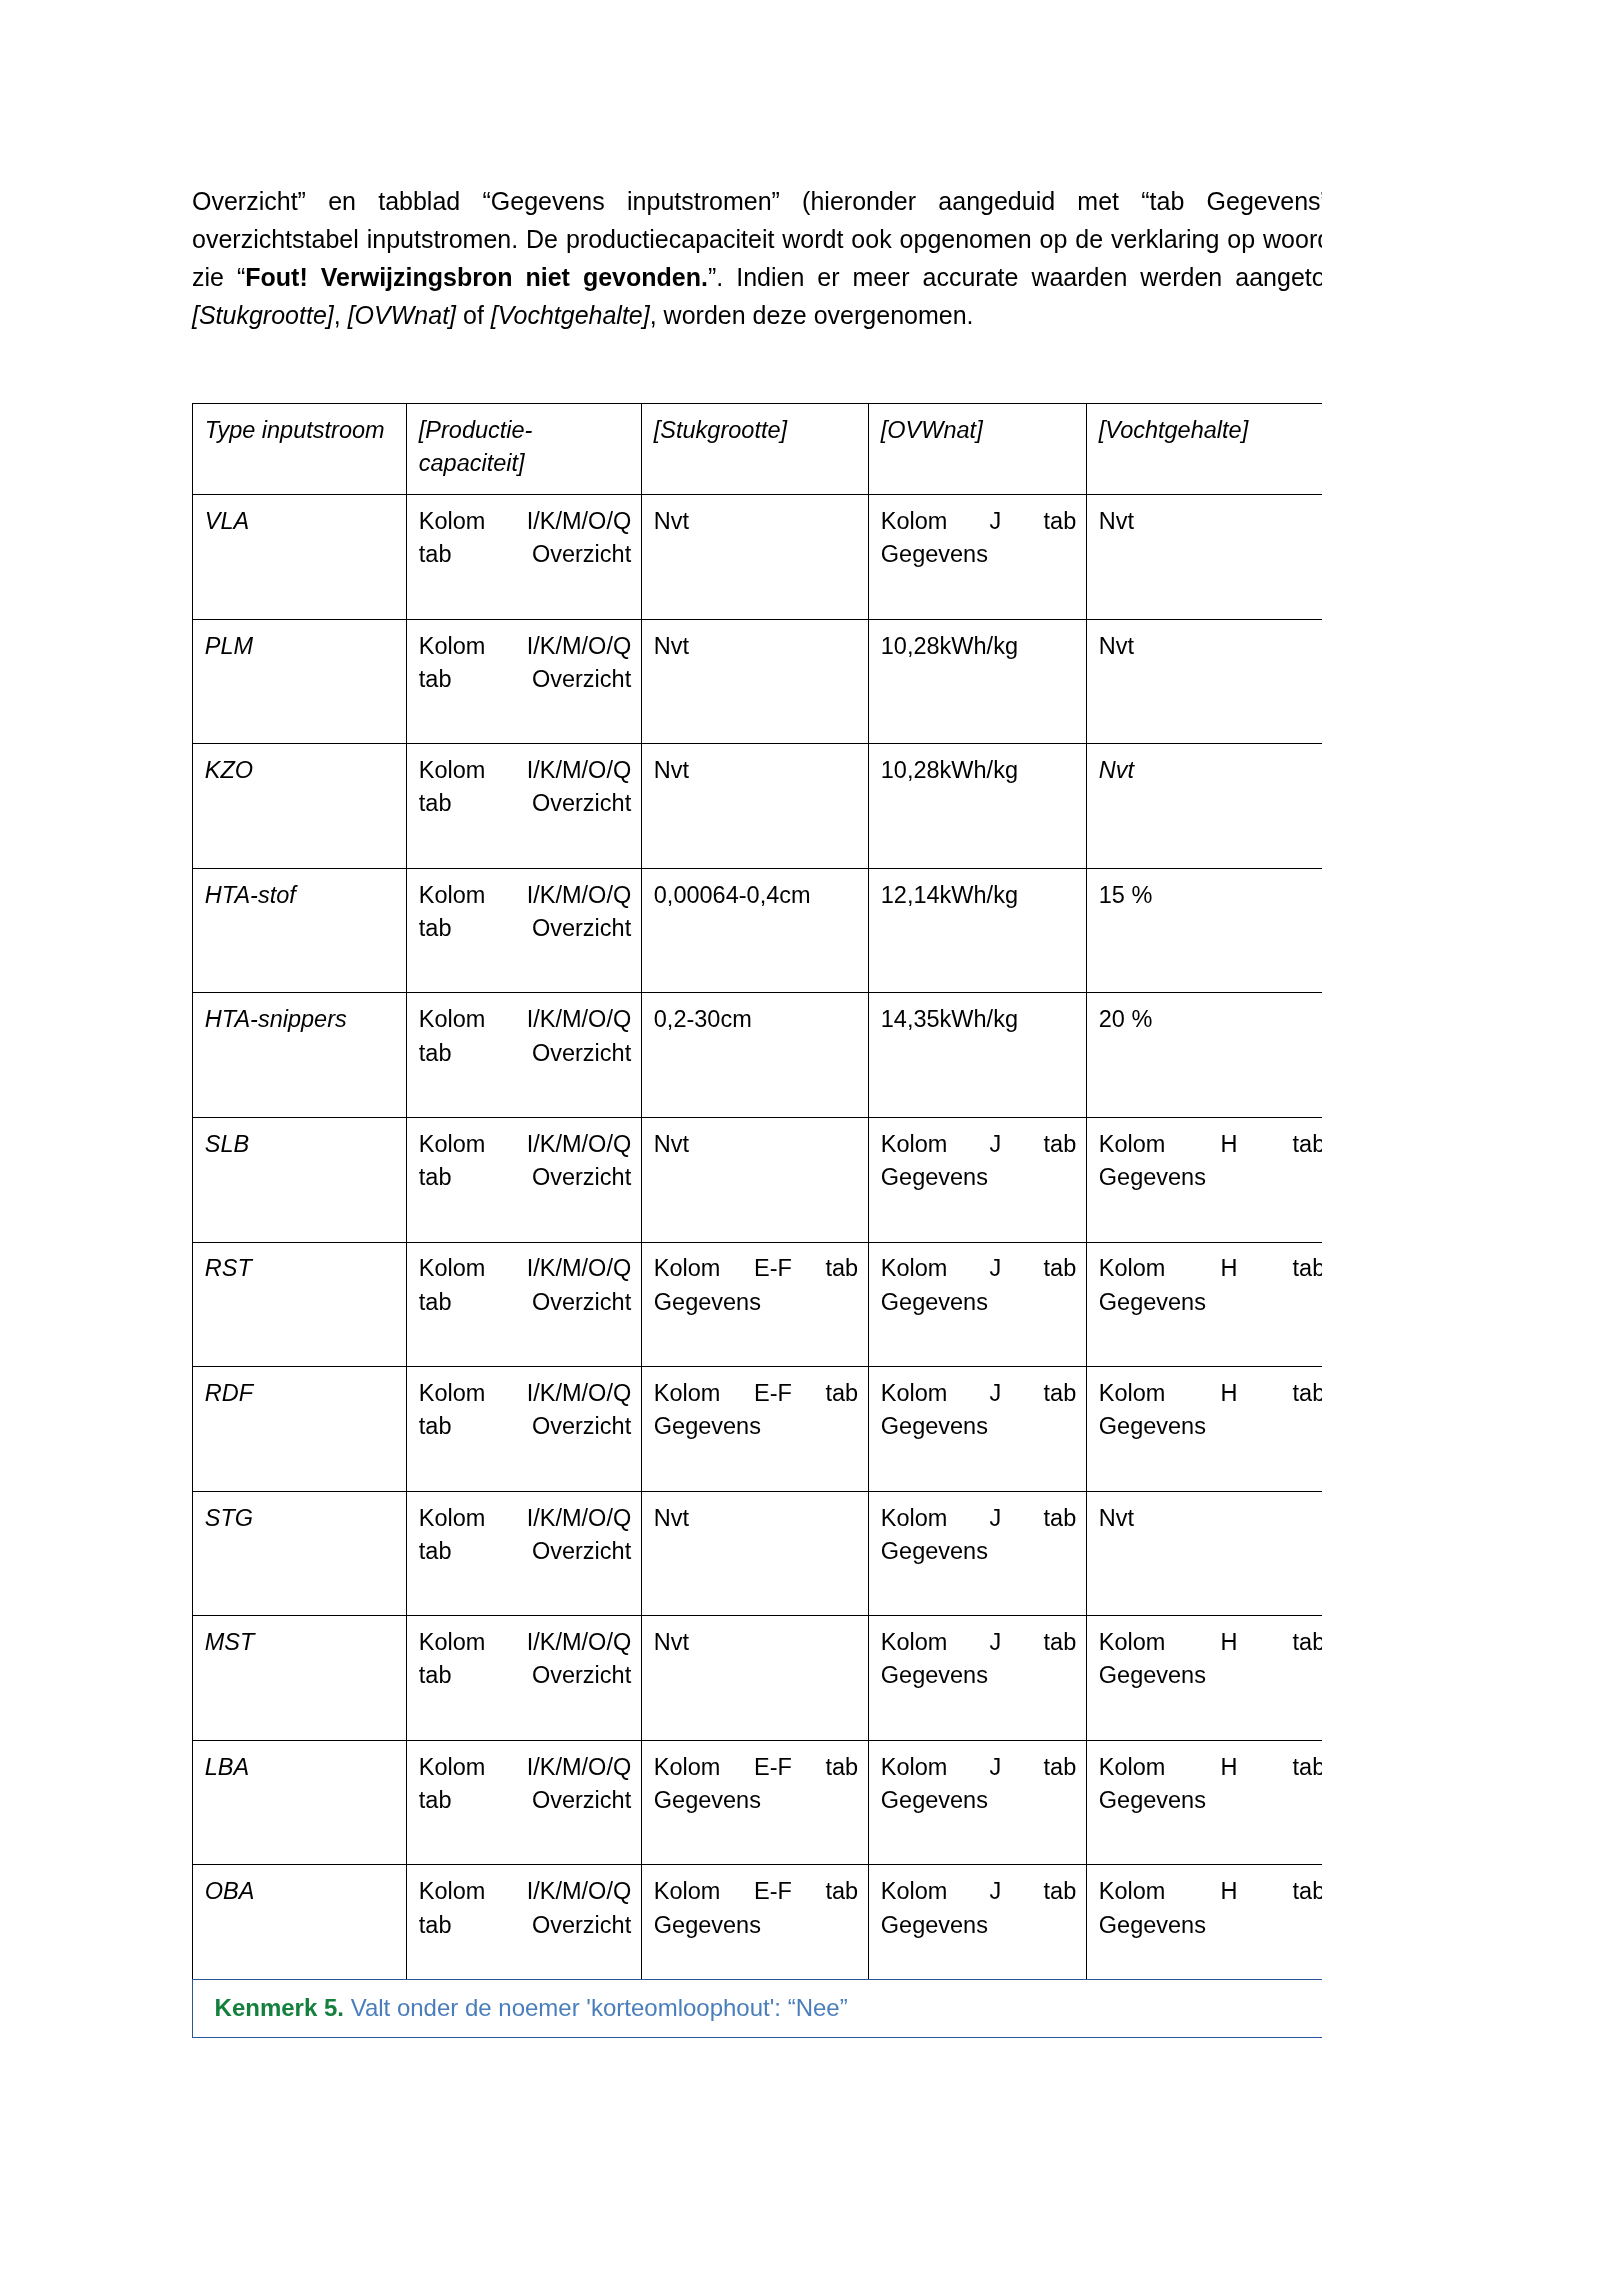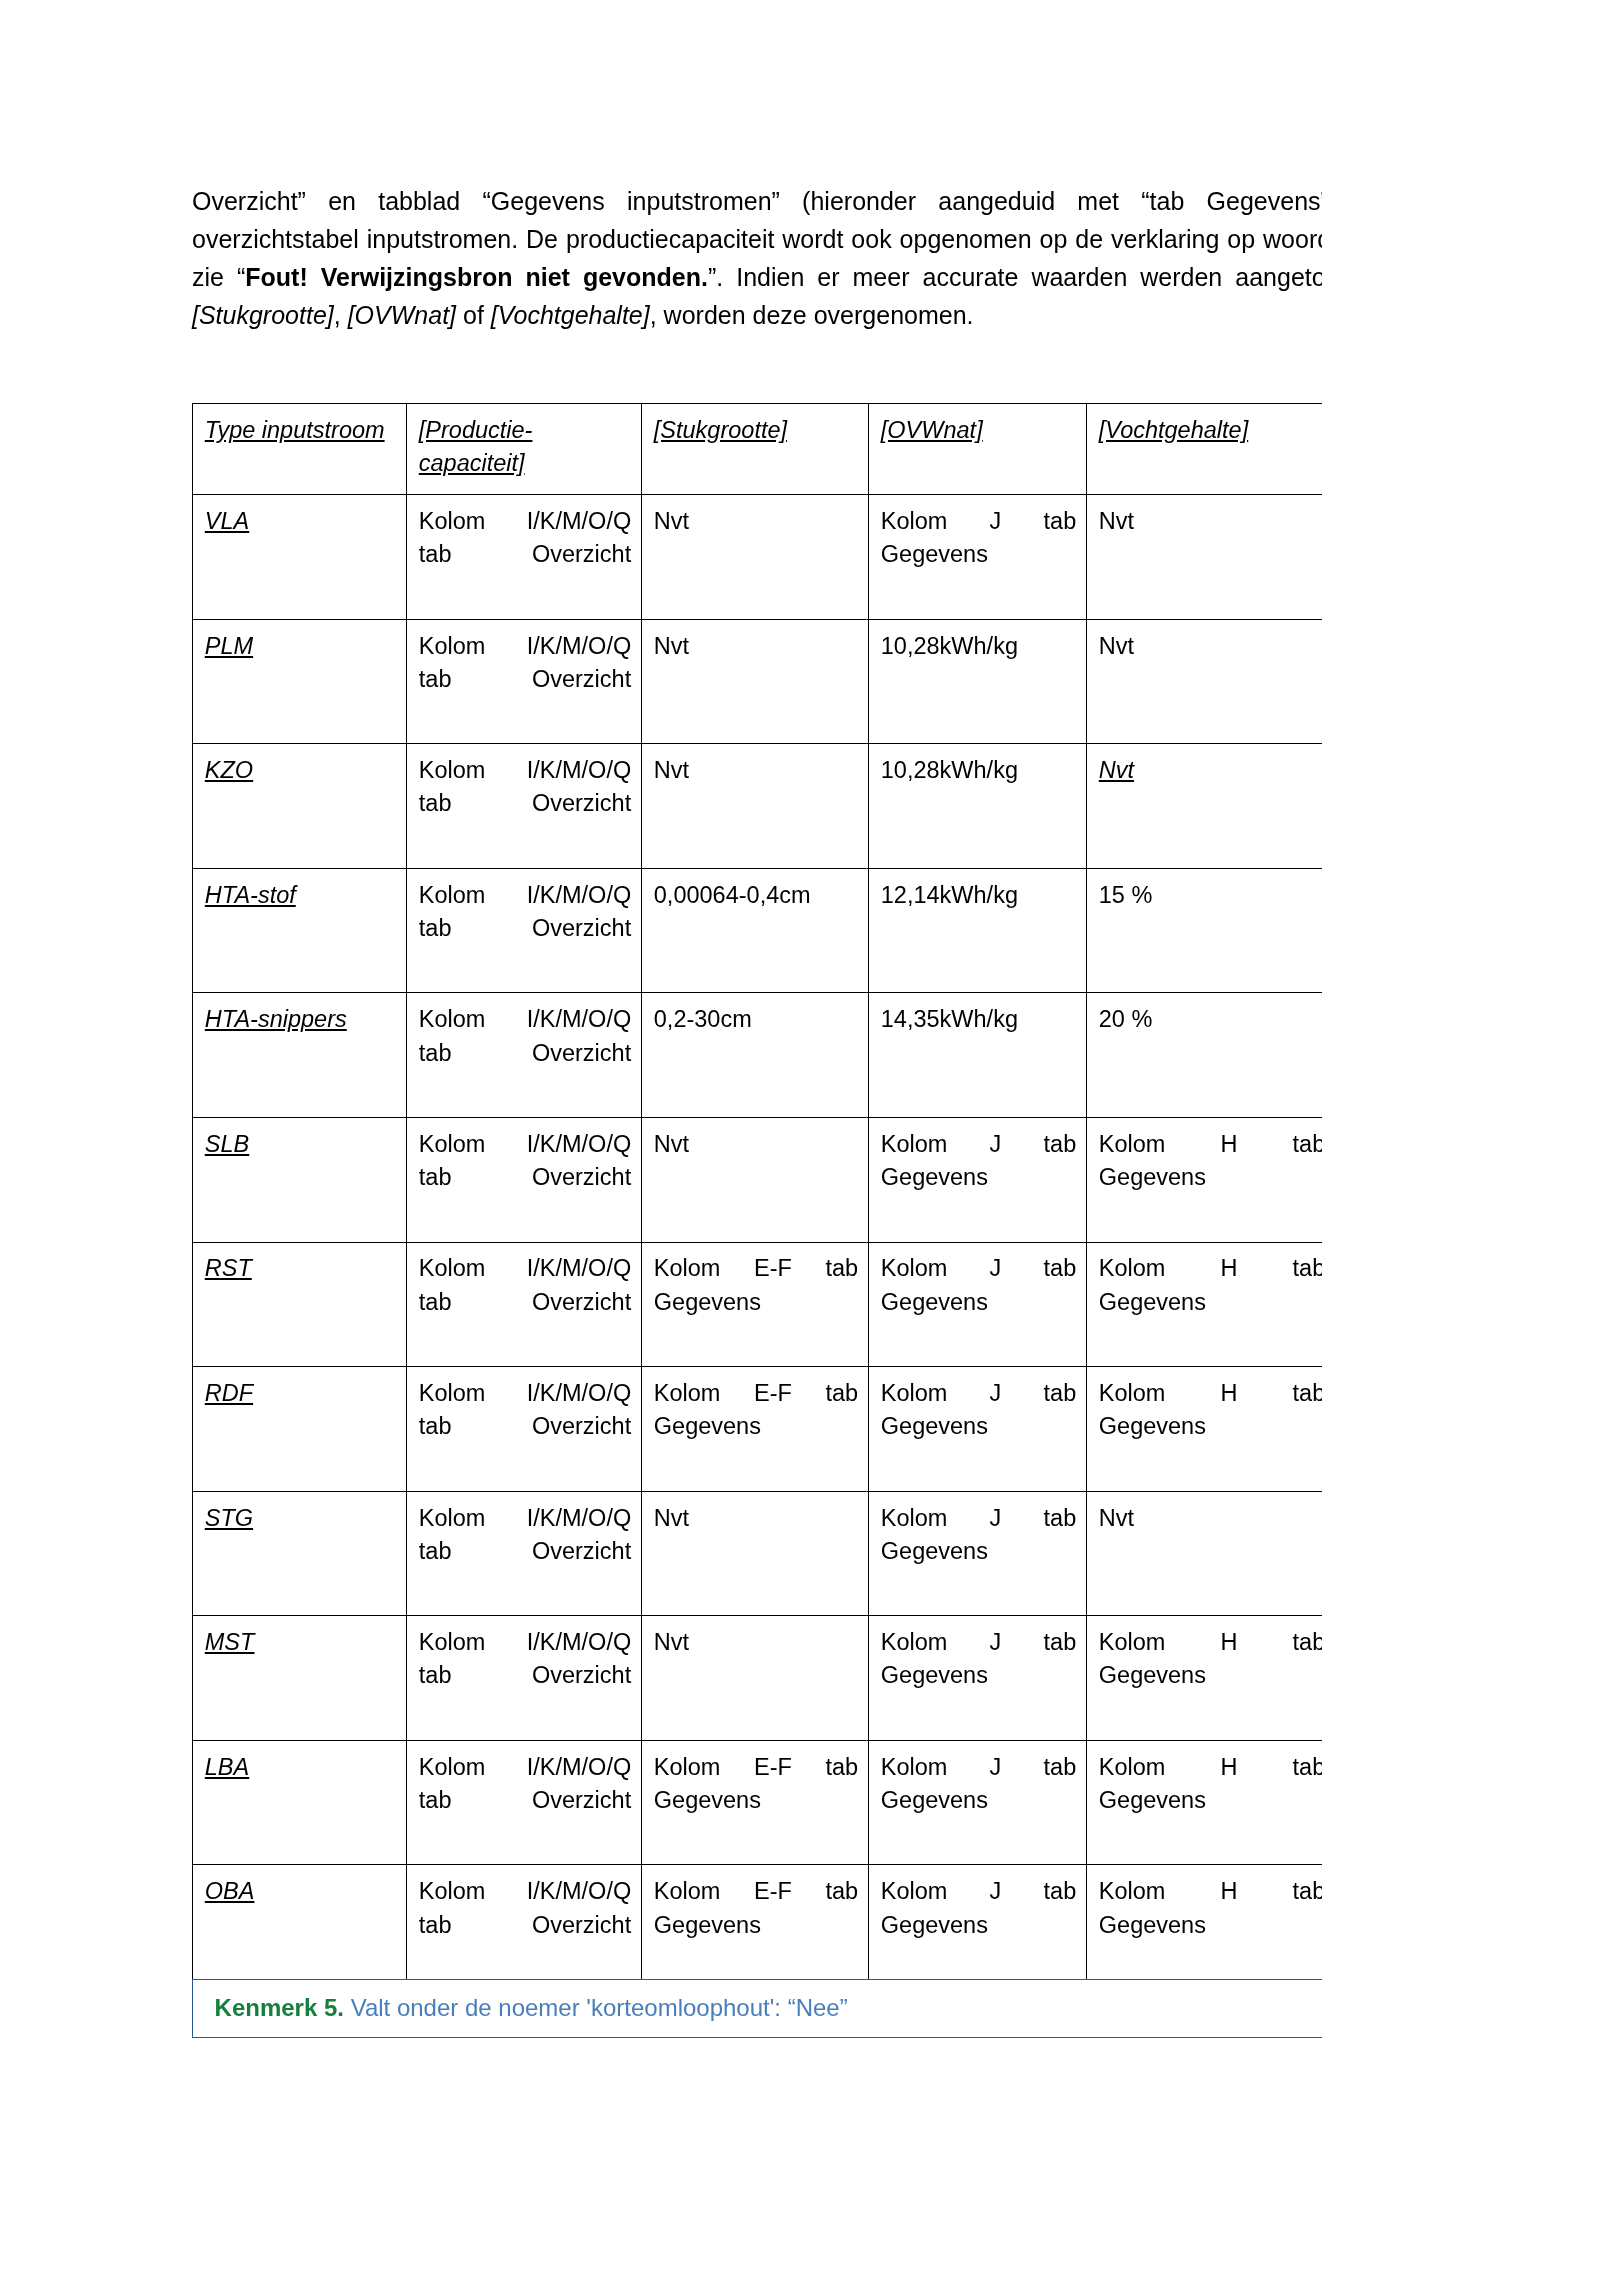--- a/index.html
+++ b/index.html
@@ -48,21 +48,21 @@
     padding: 9.8px 9.8px 13.7px 11.8px;
     font-size: 23.5px;
     line-height: 1.42;
   }
   table.inputs col.c0 { width: 214px; }
   table.inputs col.c1 { width: 235px; }
   table.inputs col.c2 { width: 227px; }
   table.inputs col.c3 { width: 218px; }
   table.inputs col.c4 { width: 249px; }
 
-  .it { font-style: italic; text-decoration: underline; }
+  .it { font-style: italic; }
   .just {
     text-align: justify;
     text-justify: inter-word;
     margin-left: 45px;
   }
   .just::after {
     content: "";
     display: inline-block;
     width: 100%;
   }

